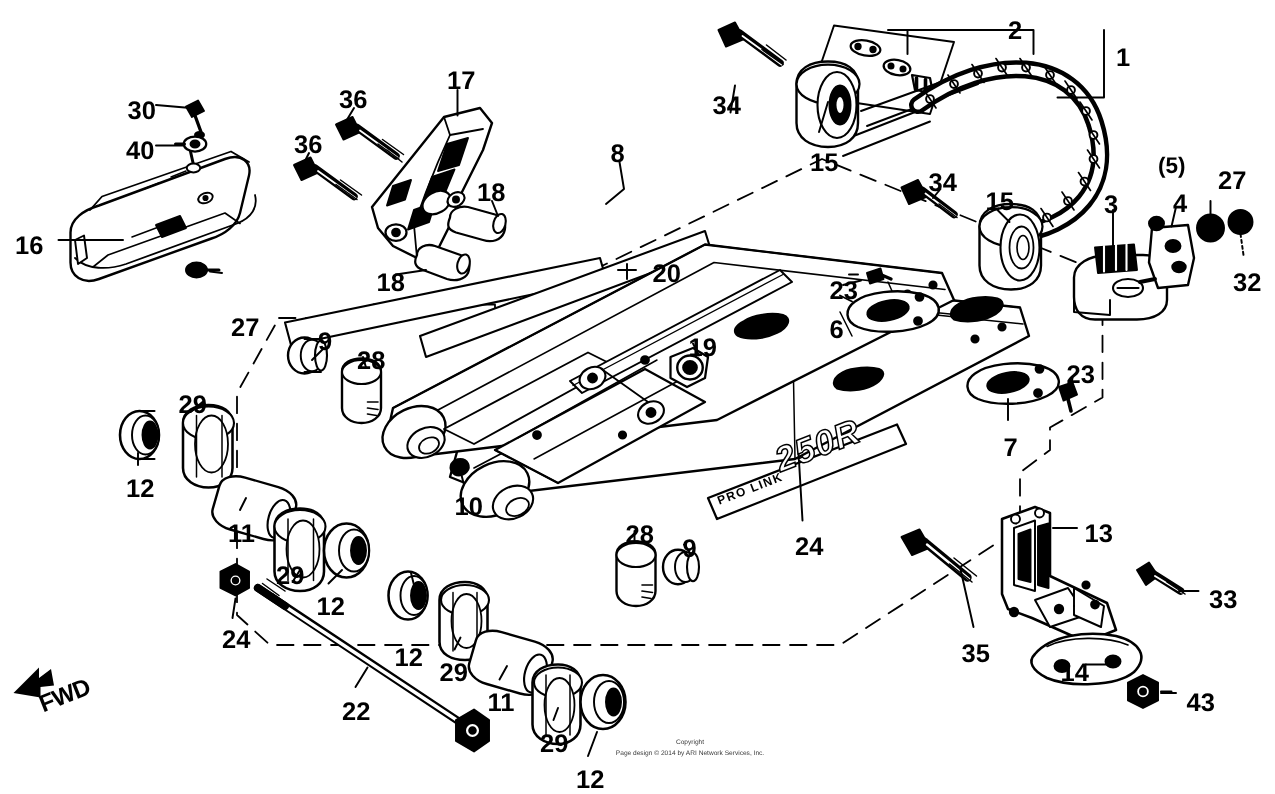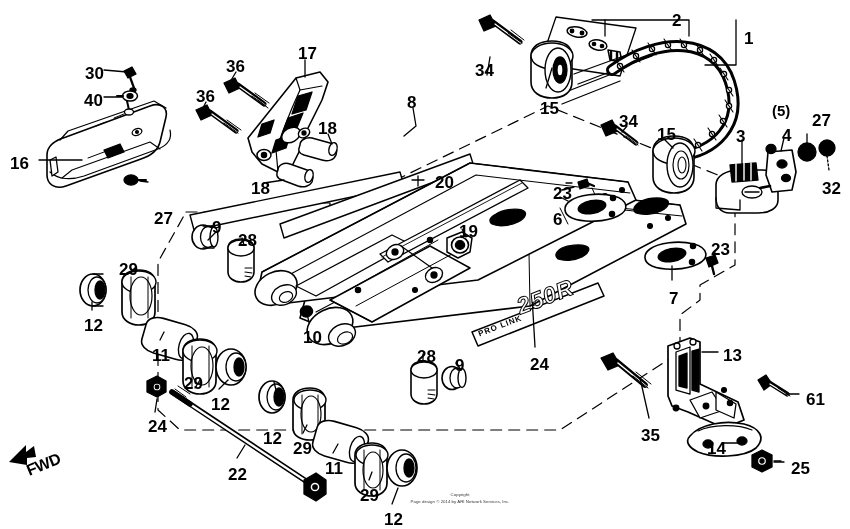--- a/index.html
+++ b/index.html
@@ -572,33 +572,33 @@
       <div class="cal" style="left: 298px; top: 45px; text-align: center;">17</div>
       <div class="cal" style="left: 318px; top: 120px;">18</div>
       <div class="cal" style="left: 251px; top: 180px;">18</div>
       <div class="cal" style="left: 459px; top: 223px;">19</div>
       <div class="cal" style="left: 435px; top: 174px;">20</div>
       <div class="cal" style="left: 530px; top: 356px;">24</div>
       <div class="cal" style="left: 228px; top: 466px;">22</div>
       <div class="cal" style="left: 553px; top: 185px;">23</div>
       <div class="cal" style="left: 711px; top: 241px;">23</div>
       <div class="cal" style="left: 148px; top: 418px;">24</div>
-      <div class="cal" style="left: 791px; top: 460px;">25</div>
+      <div class="cal" style="left: 791px; top: 460px;">43</div>
       <div class="cal" style="left: 84px; top: 92px;">40</div>
       <div class="cal" style="left: 154px; top: 178px; margin-top: 32px;">27</div>
       <div class="cal" style="left: 238px; top: 232px;">28</div>
       <div class="cal" style="left: 417px; top: 348px;">28</div>
       <div class="cal" style="left: 119px; top: 261px;">29</div>
       <div class="cal" style="left: 184px; top: 375px;">29</div>
       <div class="cal" style="left: 293px; top: 440px;">29</div>
       <div class="cal" style="left: 360px; top: 487px;">29</div>
       <div class="cal" style="left: 85px; top: 65px;">30</div>
       <div class="cal" style="left: 812px; top: 112px;">27</div>
       <div class="cal" style="left: 822px; top: 180px;">32</div>
-      <div class="cal" style="left: 806px; top: 391px;">61</div>
+      <div class="cal" style="left: 806px; top: 391px;">33</div>
       <div class="cal" style="left: 475px; top: 62px;">34</div>
       <div class="cal" style="left: 619px; top: 113px;">34</div>
       <div class="cal" style="left: 641px; top: 427px;">35</div>
       <div class="cal" style="left: 226px; top: 58px;">36</div>
       <div class="cal" style="left: 196px; top: 88px;">36</div>
     </div>
 
 </div>
 
 </body></html>

